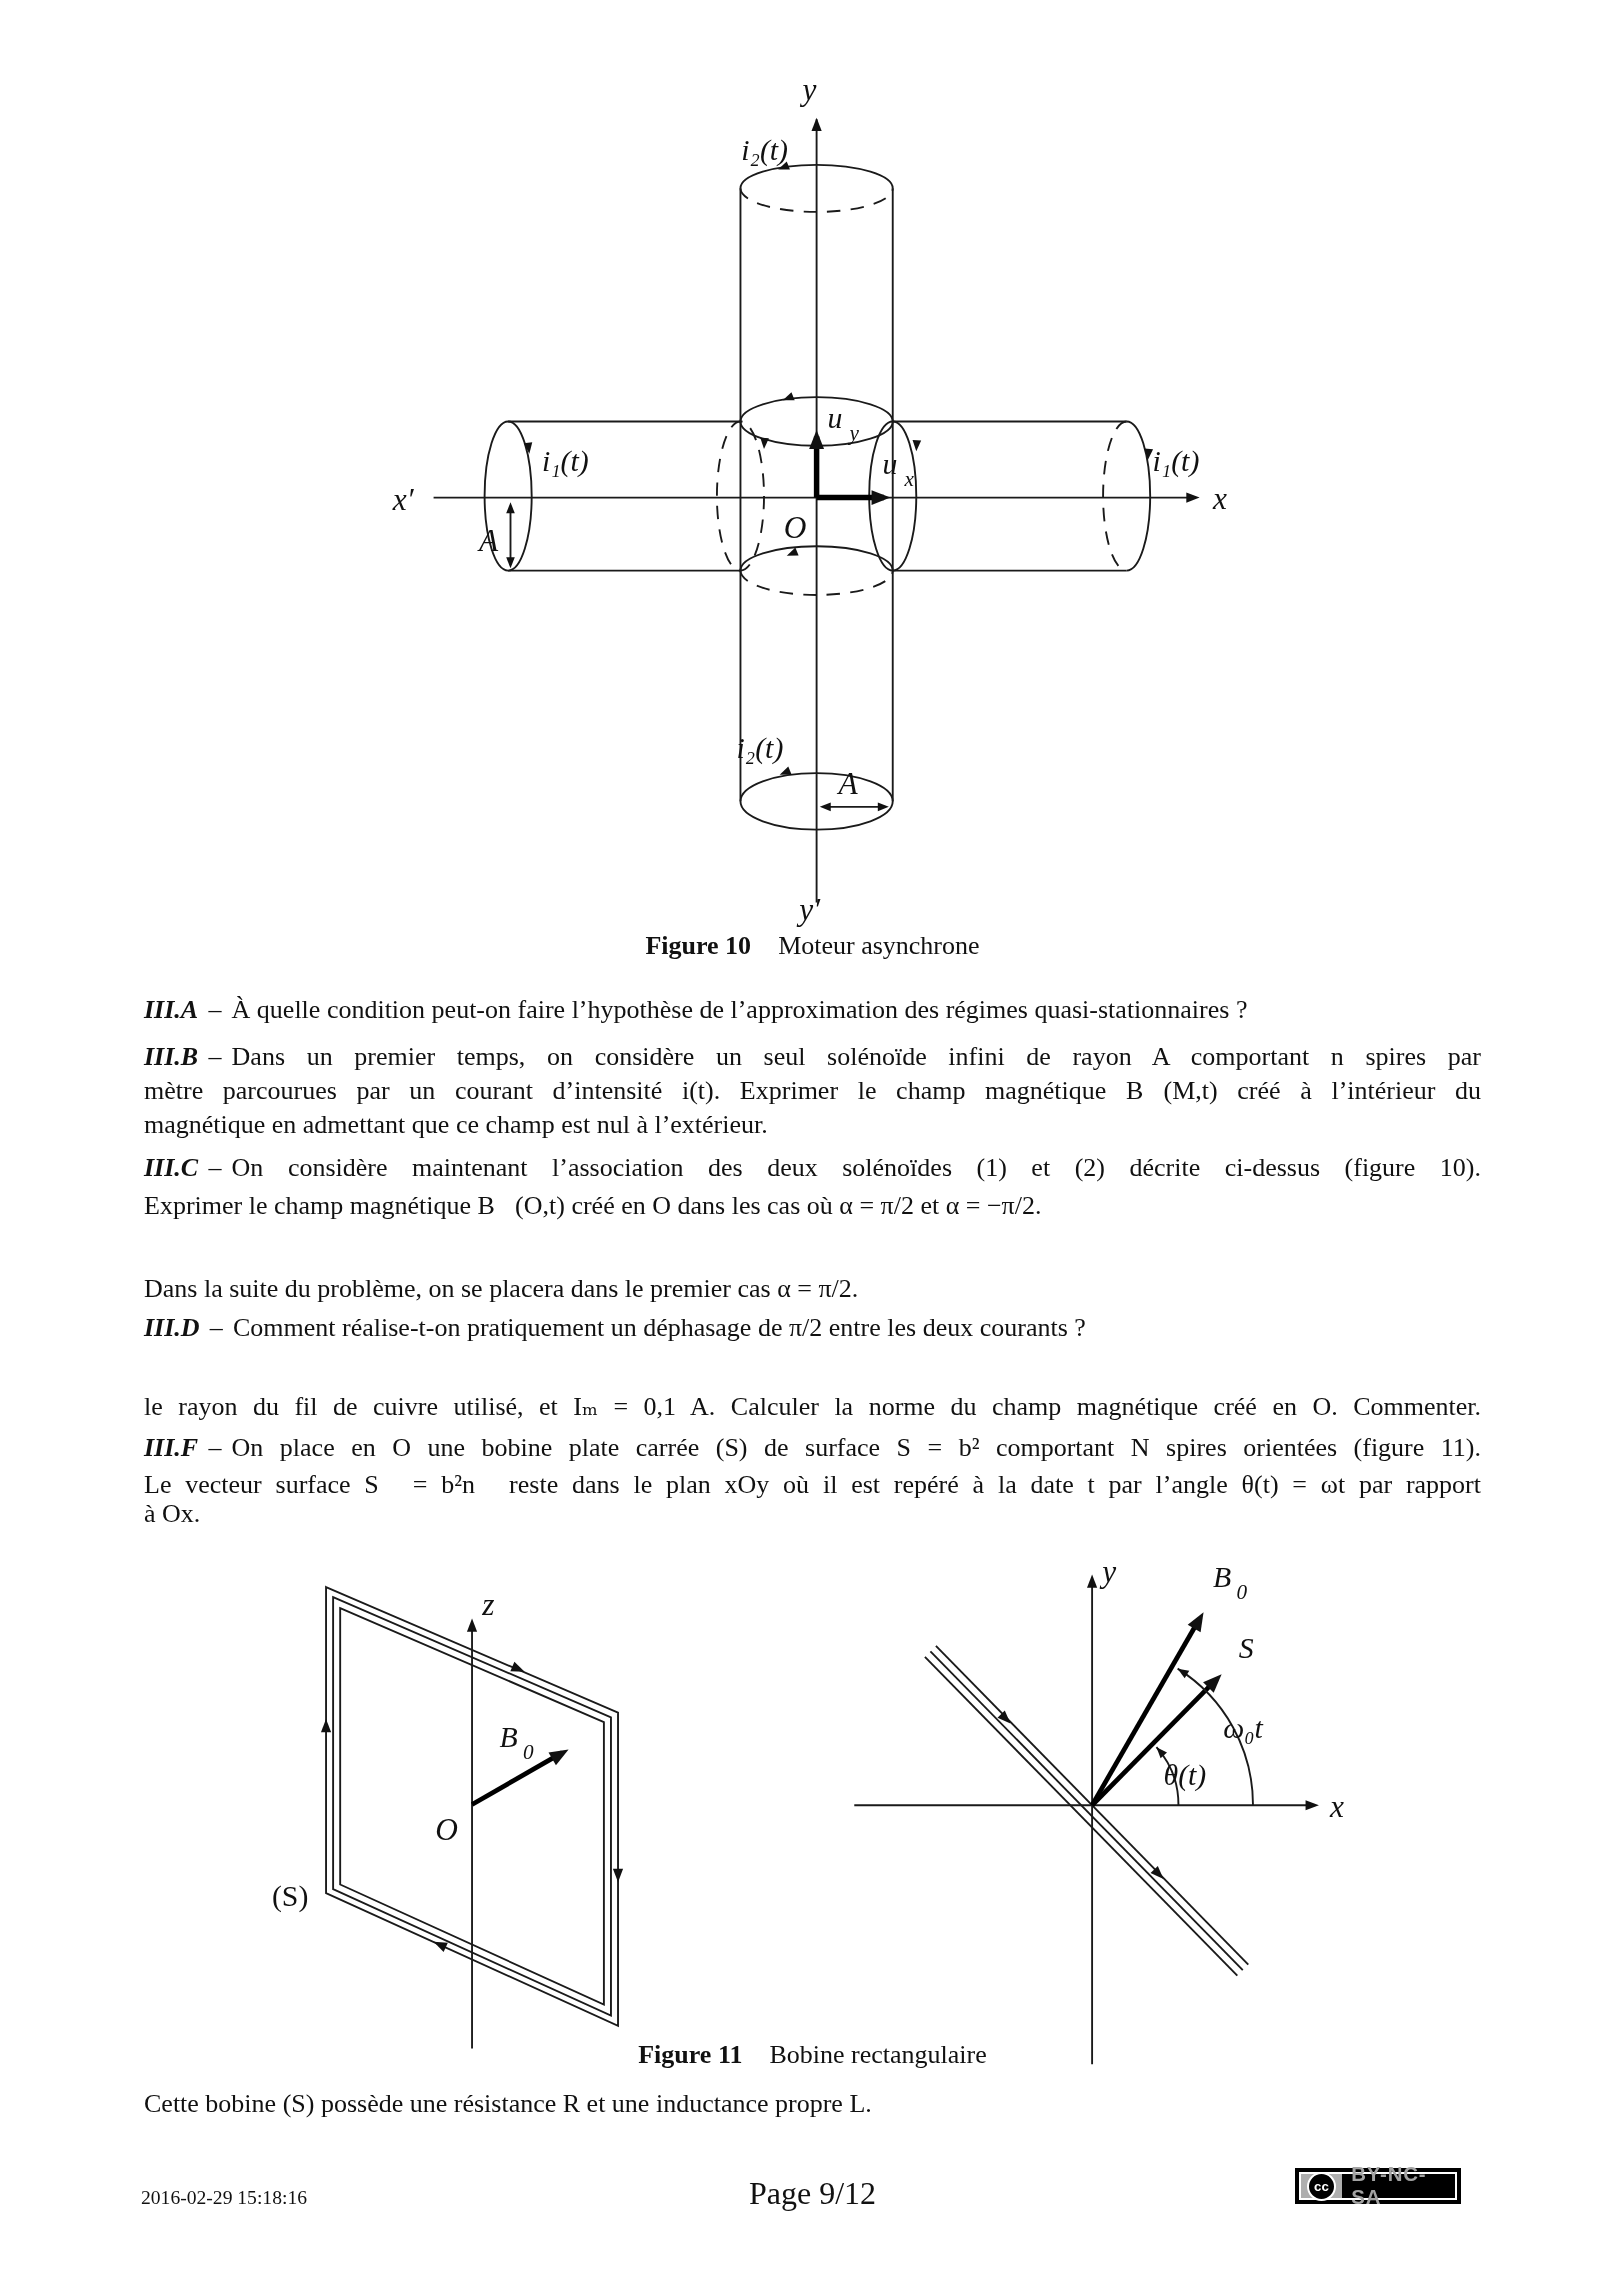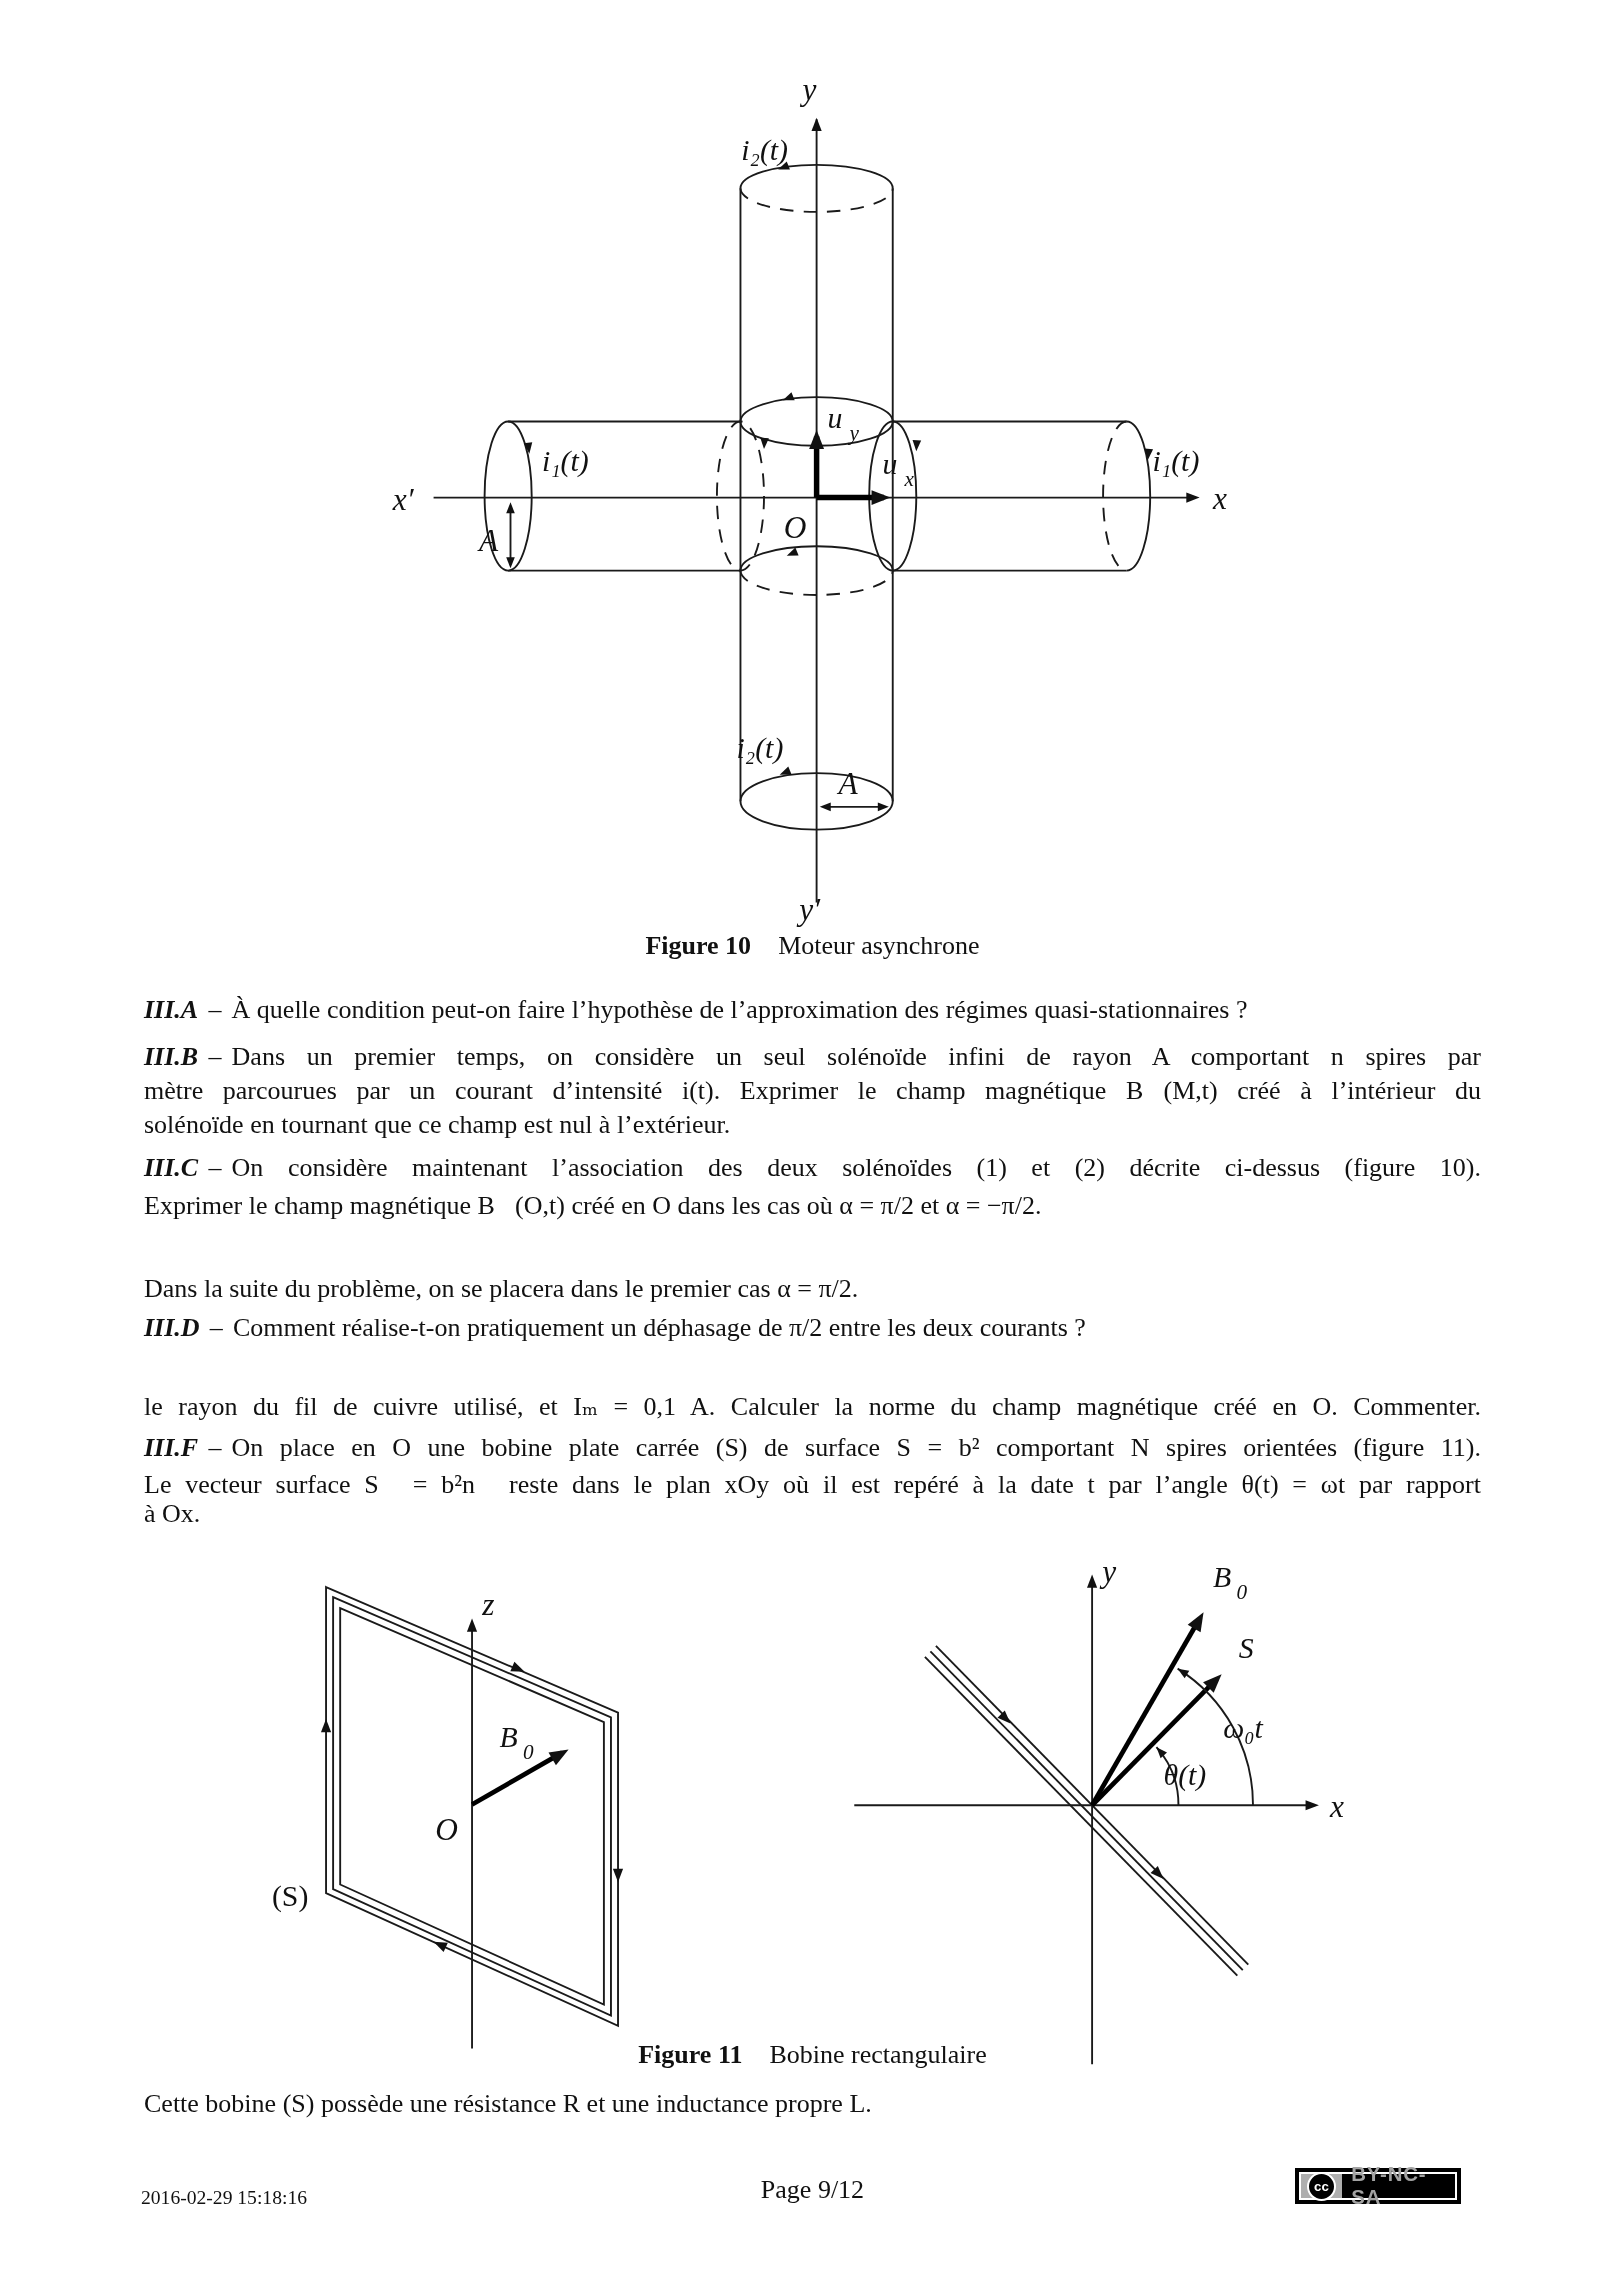--- a/index.html
+++ b/index.html
@@ -30,21 +30,21 @@
   .line.just{white-space:normal;text-align:justify;text-align-last:justify;}
   .secnum{font-weight:bold;font-style:italic;}
   .sep{margin:0 10.2px;}
   .caption{
     position:absolute;left:144px;width:1337px;text-align:center;
     font-size:26px;
   }
   .caption .cl{font-weight:bold;}
   .caption .ct{margin-left:27px;}
   .footer-date{position:absolute;left:141px;top:2187px;font-size:19.6px;}
-  .footer-page{position:absolute;left:144px;width:1337px;top:2175px;text-align:center;font-size:26px;}
+  .footer-page{position:absolute;left:144px;width:1337px;top:2175px;text-align:center;font-size:32px;}
   .cc-badge{
     position:absolute;left:1295px;top:2168px;width:166px;height:36px;
     background:#000;box-sizing:border-box;padding:3.9px;
   }
   .cc-inner{
     width:100%;height:100%;box-sizing:border-box;border:2.4px solid #fff;
     display:flex;align-items:center;background:#000;
   }
   .cc-left{
     width:41px;height:100%;background:#aeaeae;
@@ -191,21 +191,21 @@
     </g>
   </svg>
 
   <div class="caption" style="top:931px">
     <span class="cl">Figure 10</span><span class="ct">Moteur asynchrone</span>
   </div>
 
   <div class="line" style="top:992px"><span class="secnum">III.A</span><span class="sep">–</span><span>À quelle condition peut-on faire l’hypothèse de l’approximation des régimes quasi-stationnaires ?</span></div>
   <div class="line just" style="top:1039px"><span class="secnum">III.B</span><span class="sep">–</span><span>Dans un premier temps, on considère un seul solénoïde infini de rayon A comportant n spires par</span></div>
   <div class="line just" style="top:1073px"><span>mètre parcourues par un courant d’intensité i(t). Exprimer le champ magnétique B⃗(M,t) créé à l’intérieur du</span></div>
-  <div class="line" style="top:1107px"><span>solénoïde en tournant que ce champ est nul à l’extérieur.</span></div>
+  <div class="line" style="top:1107px"><span>magnétique en admettant que ce champ est nul à l’extérieur.</span></div>
   <div class="line just" style="top:1150px"><span class="secnum">III.C</span><span class="sep">–</span><span>On considère maintenant l’association des deux solénoïdes (1) et (2) décrite ci-dessus (figure 10).</span></div>
   <div class="line" style="top:1188px"><span>Exprimer le champ magnétique B⃗(O,t) créé en O dans les cas où α = π/2 et α = −π/2.</span></div>
   <div class="line" style="top:1271px"><span>Dans la suite du problème, on se placera dans le premier cas α = π/2.</span></div>
   <div class="line" style="top:1310px"><span class="secnum">III.D</span><span class="sep">–</span><span>Comment réalise-t-on pratiquement un déphasage de π/2 entre les deux courants ?</span></div>
   <div class="line just" style="top:1389px"><span>le rayon du fil de cuivre utilisé, et Iₘ = 0,1 A. Calculer la norme du champ magnétique créé en O. Commenter.</span></div>
   <div class="line just" style="top:1430px"><span class="secnum">III.F</span><span class="sep">–</span><span>On place en O une bobine plate carrée (S) de surface S = b² comportant N spires orientées (figure 11).</span></div>
   <div class="line just" style="top:1467px"><span>Le vecteur surface S⃗ = b²n⃗ reste dans le plan xOy où il est repéré à la date t par l’angle θ(t) = ωt par rapport</span></div>
   <div class="line" style="top:1496px"><span>à Ox.</span></div>
 
   <div class="caption" style="top:2040px">

